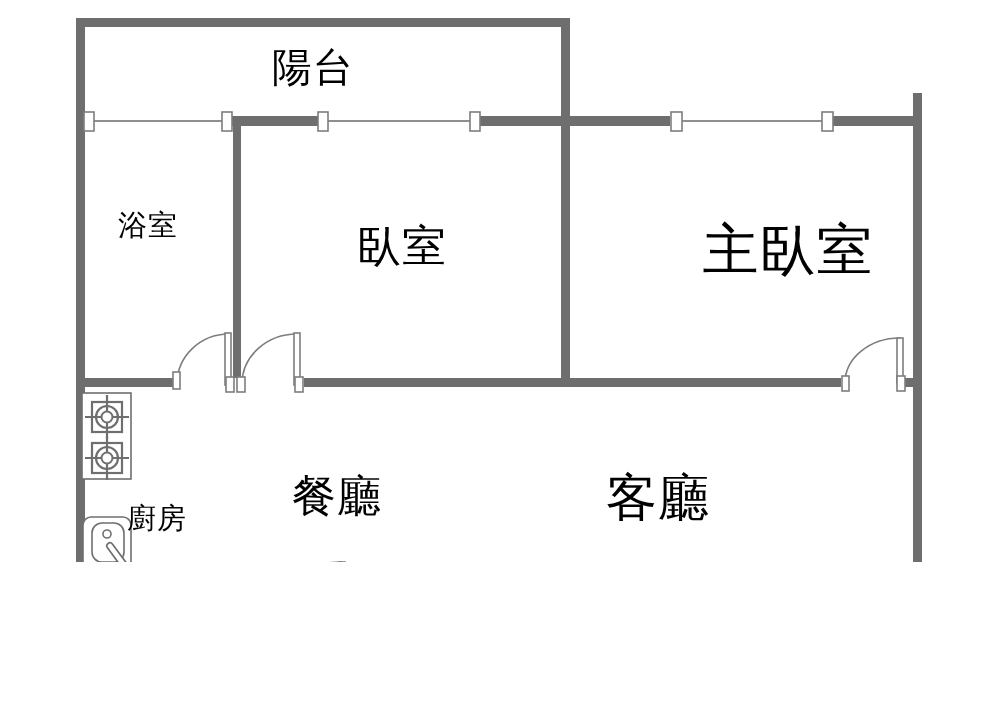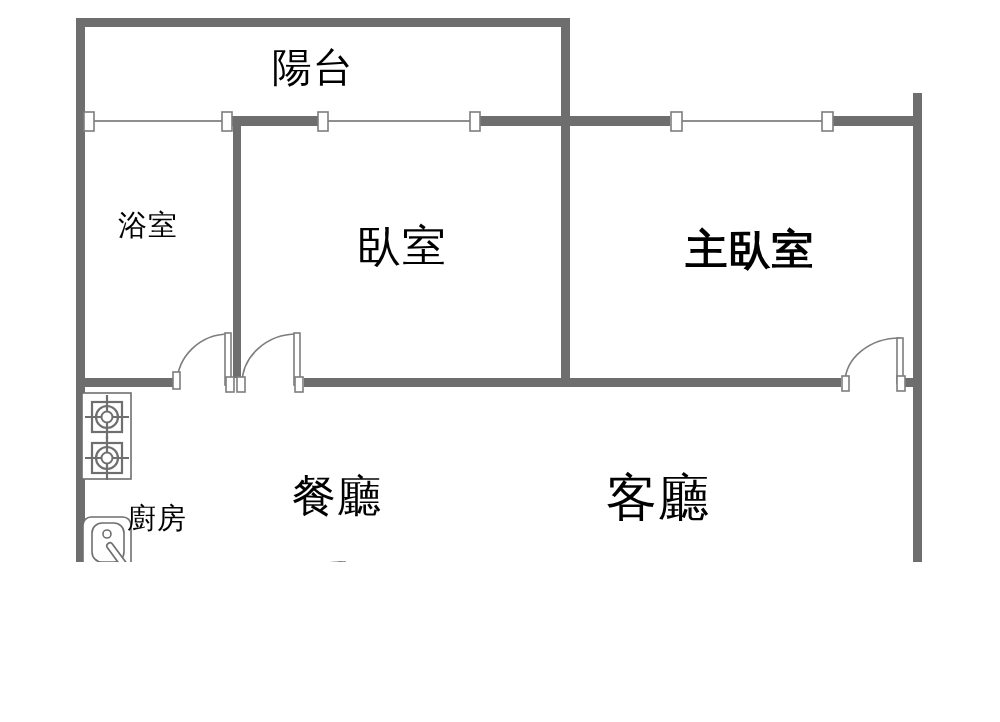--- a/index.html
+++ b/index.html
@@ -139,21 +139,21 @@
       <circle class="drain" cx="107" cy="583" r="4"></circle>
     </g>
   </svg>
 
   <div class="room-label" style="left:313px;top:67px;font-size:40px;">陽台</div>
 
   <div class="room-label" style="left:148px;top:225px;font-size:29px;">浴室</div>
 
   <div class="room-label" style="left:402px;top:247px;font-size:44px;font-family:Liberation Serif, serif;">臥室</div>
 
-  <div class="room-label" style="left:750px;top:250px;font-size:42px;font-weight:bold;">主臥室</div>
+  <div class="room-label" style="left:788px;top:250px;font-size:56px;">主臥室</div>
 
   <div class="room-label" style="left:157px;top:518px;font-size:29px;">廚房</div>
 
   <div class="room-label" style="left:658px;top:497px;font-size:51px;">客廳</div>
 
   <div class="room-label" style="left:337px;top:496px;font-size:44px;">餐廳</div>
 
 </div>
 
 </body></html>

